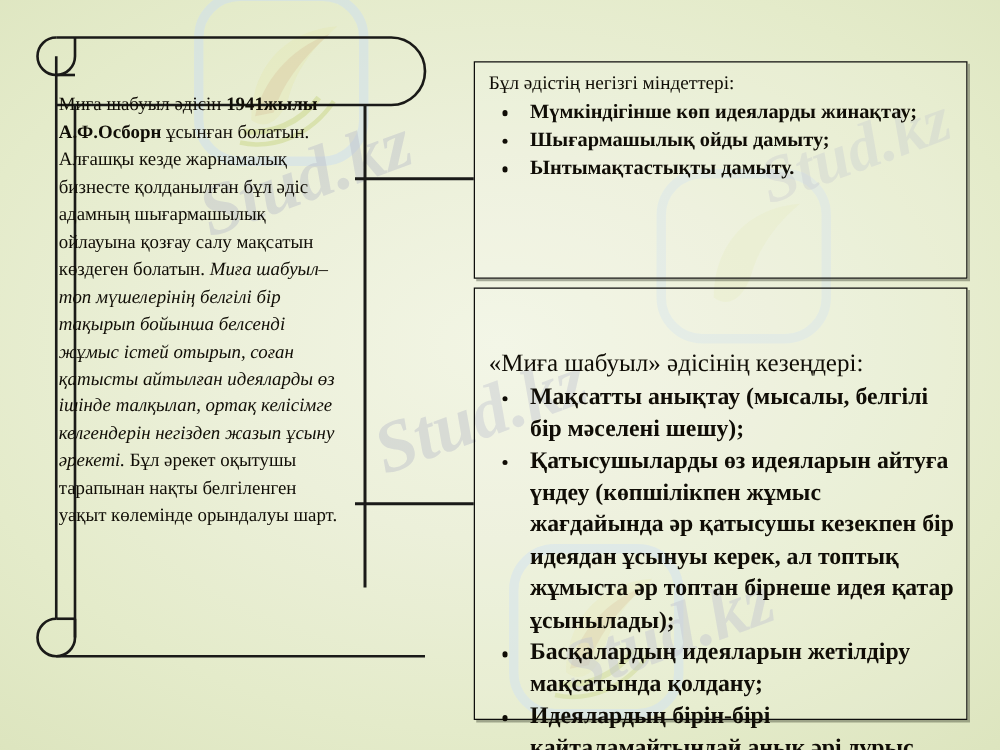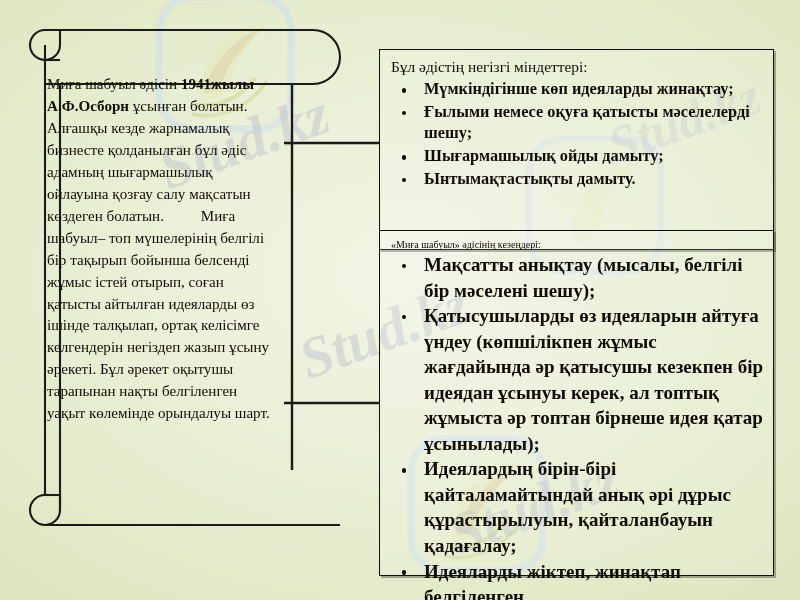--- a/index.html
+++ b/index.html
@@ -41,51 +41,51 @@
   
   .scroll-text{
     position:absolute;
     left:47px;top:74px;width:226px;
     font-size:15.1px;line-height:1.455;
     color:#100d06;
     text-align:left;
   }
   .scroll-text p{margin:0;}
   .t-b{font-weight:700;}
-  .t-i{padding-left:33px;}
+  .t-i{font-style:italic;}
 
   
   .box{
     position:absolute;
     border:1.6px solid #0e0e0c;
     background:rgba(255,255,255,0.12);
     box-shadow:2px 2px 0 rgba(30,34,20,.35);
     box-sizing:border-box;
   }
-  #box-top{left:379px;top:49px;width:395px;height:201px;}
+  #box-top{left:379px;top:49px;width:395px;height:174px;}
   #box-bottom{left:379px;top:230px;width:395px;height:346px;}
 
   .box-inner{padding:7px 9px 0 9px;color:#100d06;}
   .box-heading{font-size:15.4px;line-height:1.30;margin:0 0 1px 2px;}
 
   ul.bullets{list-style:none;margin:0;padding:0;font-weight:bold;}
   ul.bullets > li{
     position:relative;
     padding-left:35px;
     margin:0 0 1px 0;
   }
   ul.bullets > li::before{
     content:"";
     position:absolute;left:13px;top:.62em;
     width:4.4px;height:4.4px;border-radius:50%;
     background:#100d06;
   }
   #box-top ul.bullets > li{font-size:16.3px;line-height:1.33;margin-bottom:1px;}
   #box-bottom ul.bullets > li{font-size:19px;line-height:1.345;margin-bottom:0px;}
-  #box-bottom .box-heading{font-size:10px;}
+  #box-bottom .box-heading{font-size:20px;margin-top:40px;}
 </style>
 </head>
 <body>
 
 <div id="stage">
 
   <div class="wm-layer">
 
     <svg class="wm-logo logo-a" viewBox="0 0 100 100">
       <rect x="6" y="6" width="88" height="88" rx="22" fill="none" stroke="#cfe0ee" stroke-width="5"></rect>
@@ -143,32 +143,32 @@
 
   <div class="scroll-text">
     <p><span class="t-n">Миға шабуыл әдісін </span><span class="t-b">1941жылы А.Ф.Осборн</span><span class="t-n"> ұсынған болатын. Алғашқы кезде жарнамалық бизнесте қолданылған бұл әдіс адамның шығармашылық ойлауына қозғау салу мақсатын көздеген болатын. </span><span class="t-i">Миға шабуыл– топ мүшелерінің белгілі бір тақырып бойынша белсенді жұмыс істей отырып, соған қатысты айтылған идеяларды өз ішінде талқылап, ортақ келісімге келгендерін негіздеп жазып ұсыну әрекеті.</span><span class="t-n"> Бұл әрекет оқытушы тарапынан нақты белгіленген уақыт көлемінде орындалуы шарт.</span></p>
   </div>
 
   <div class="box" id="box-top">
     <div class="box-inner">
       <div class="box-heading">Бұл әдістің негізгі міндеттері:</div>
       <ul class="bullets">
         <li>Мүмкіндігінше көп идеяларды жинақтау;</li>
-        <li>Ғылыми немесе оқуға қатысты мәселелерді шешу;</li>
         <li>Шығармашылық ойды дамыту;</li>
         <li>Ынтымақтастықты дамыту.</li>
       </ul>
     </div>
   </div>
 
   <div class="box" id="box-bottom">
     <div class="box-inner">
       <div class="box-heading">«Миға шабуыл» әдісінің кезеңдері:</div>
       <ul class="bullets">
         <li>Мақсатты анықтау (мысалы, белгілі бір мәселені шешу);</li>
         <li>Қатысушыларды өз идеяларын айтуға үндеу (көпшілікпен жұмыс жағдайында әр қатысушы кезекпен бір идеядан ұсынуы керек, ал топтық жұмыста әр топтан бірнеше идея қатар ұсынылады);</li>
+        <li>Басқалардың идеяларын жетілдіру мақсатында қолдану;</li>
         <li>Идеялардың бірін-бірі қайталамайтындай анық әрі дұрыс құрастырылуын, қайталанбауын қадағалау;</li>
         <li>Идеяларды жіктеп, жинақтап белгіленген.</li>
       </ul>
     </div>
   </div>
 
 </div>
 
 </body></html>

